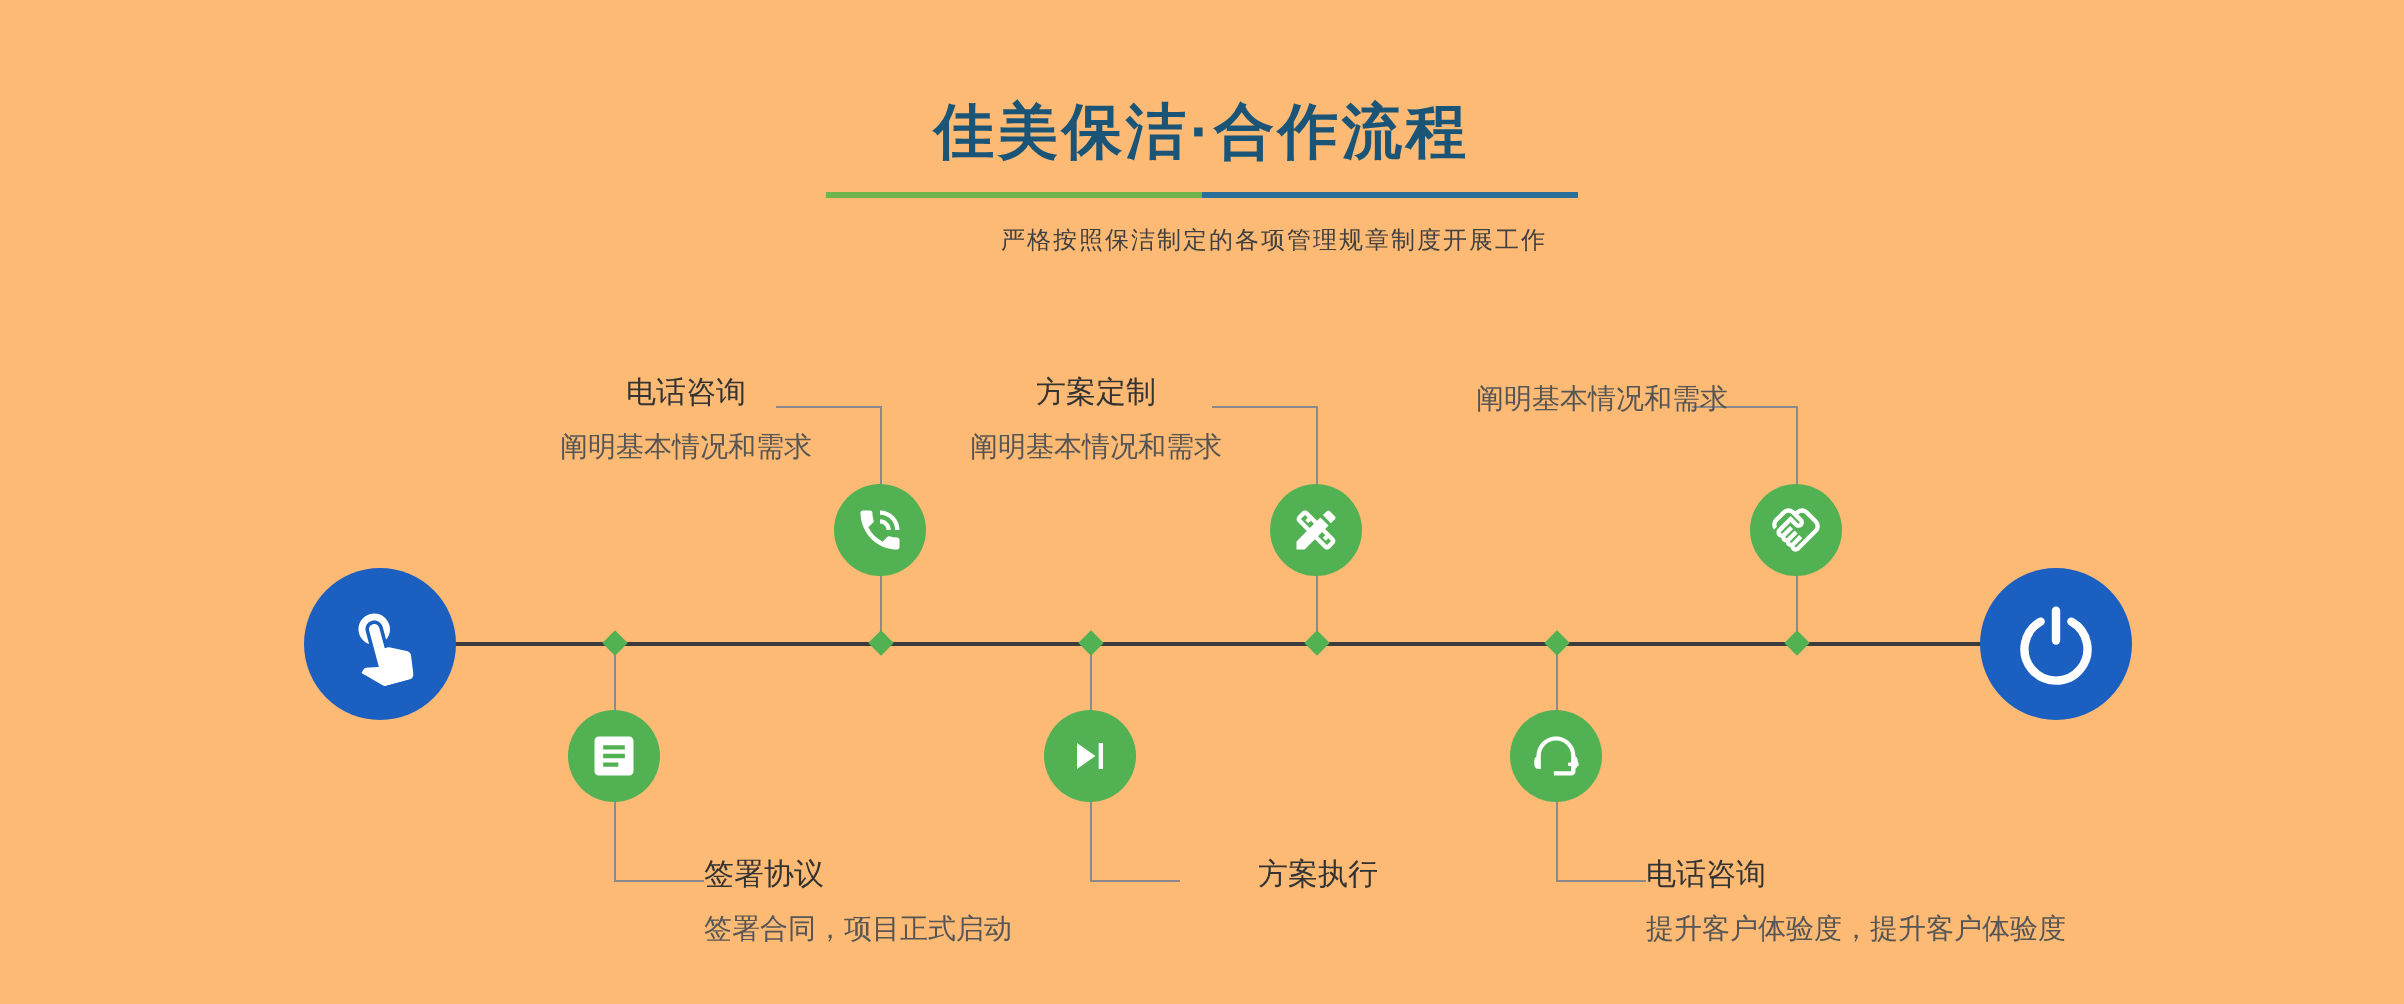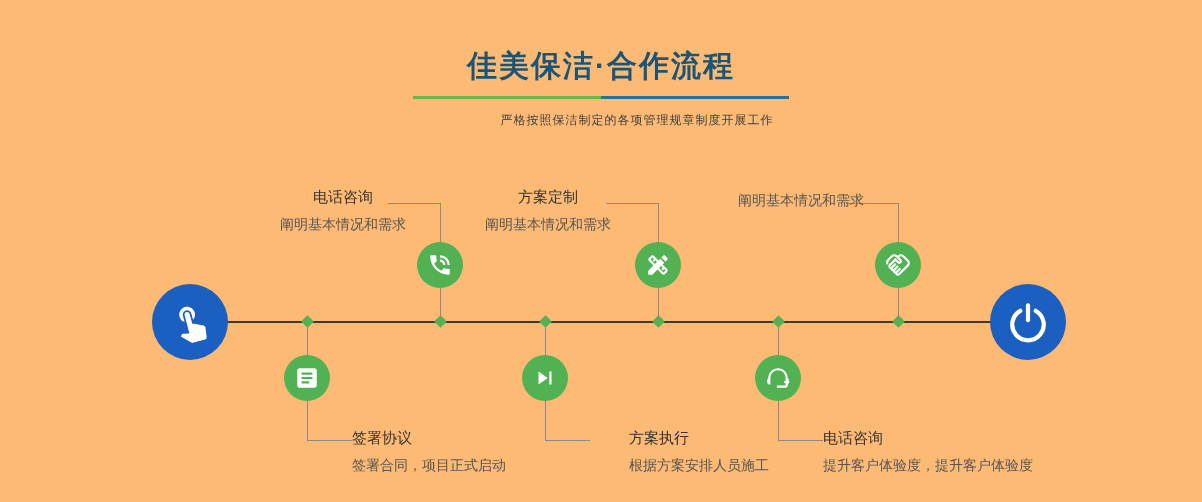--- a/index.html
+++ b/index.html
@@ -137,20 +137,19 @@
   <div class="toplabel" style="left:706px;">
     <div class="step-desc">阐明基本情况和需求</div>
   </div>
 
   <div class="botlabel" style="left:352px;">
     <div class="step-title">签署协议</div>
     <div class="step-desc">签署合同，项目正式启动</div>
   </div>
   <div class="botlabel" style="left:590px;margin-left:39px;">
     <div class="step-title">方案执行</div>
-    <div class="step-desc">根据方案安排人员施工</div>
   </div>
   <div class="botlabel" style="left:823px;">
     <div class="step-title">电话咨询</div>
     <div class="step-desc">提升客户体验度，提升客户体验度</div>
   </div>
 
 </div>
 
 </body></html>

